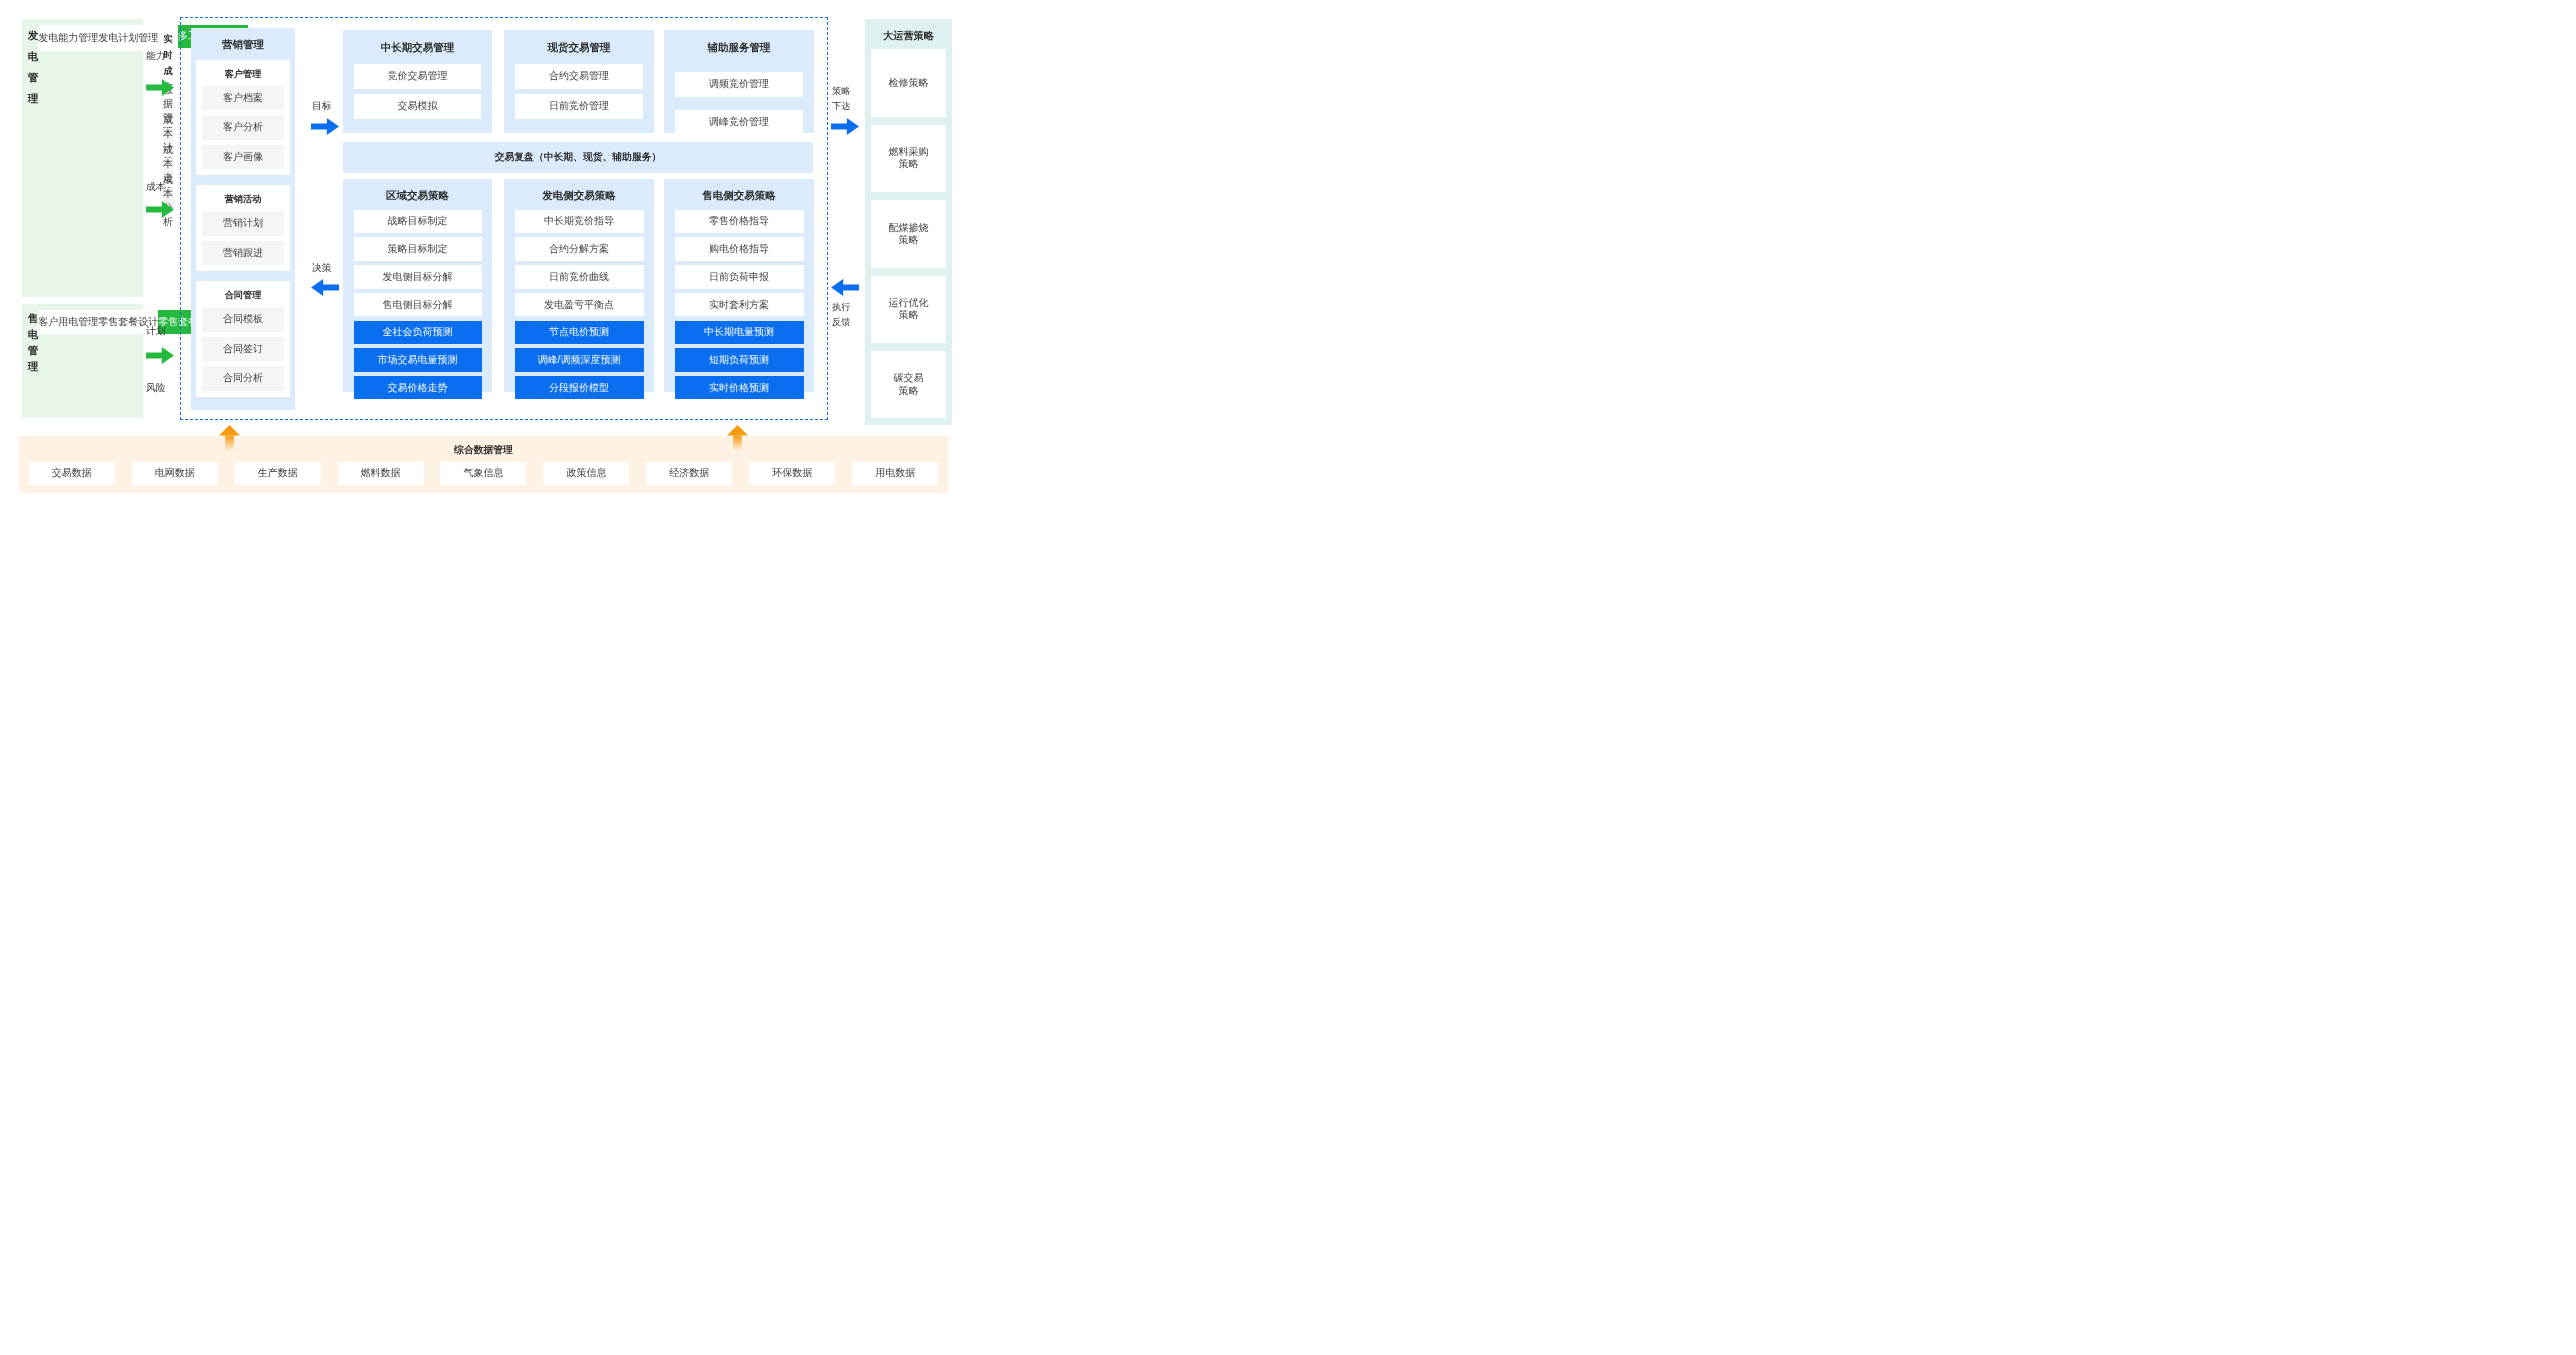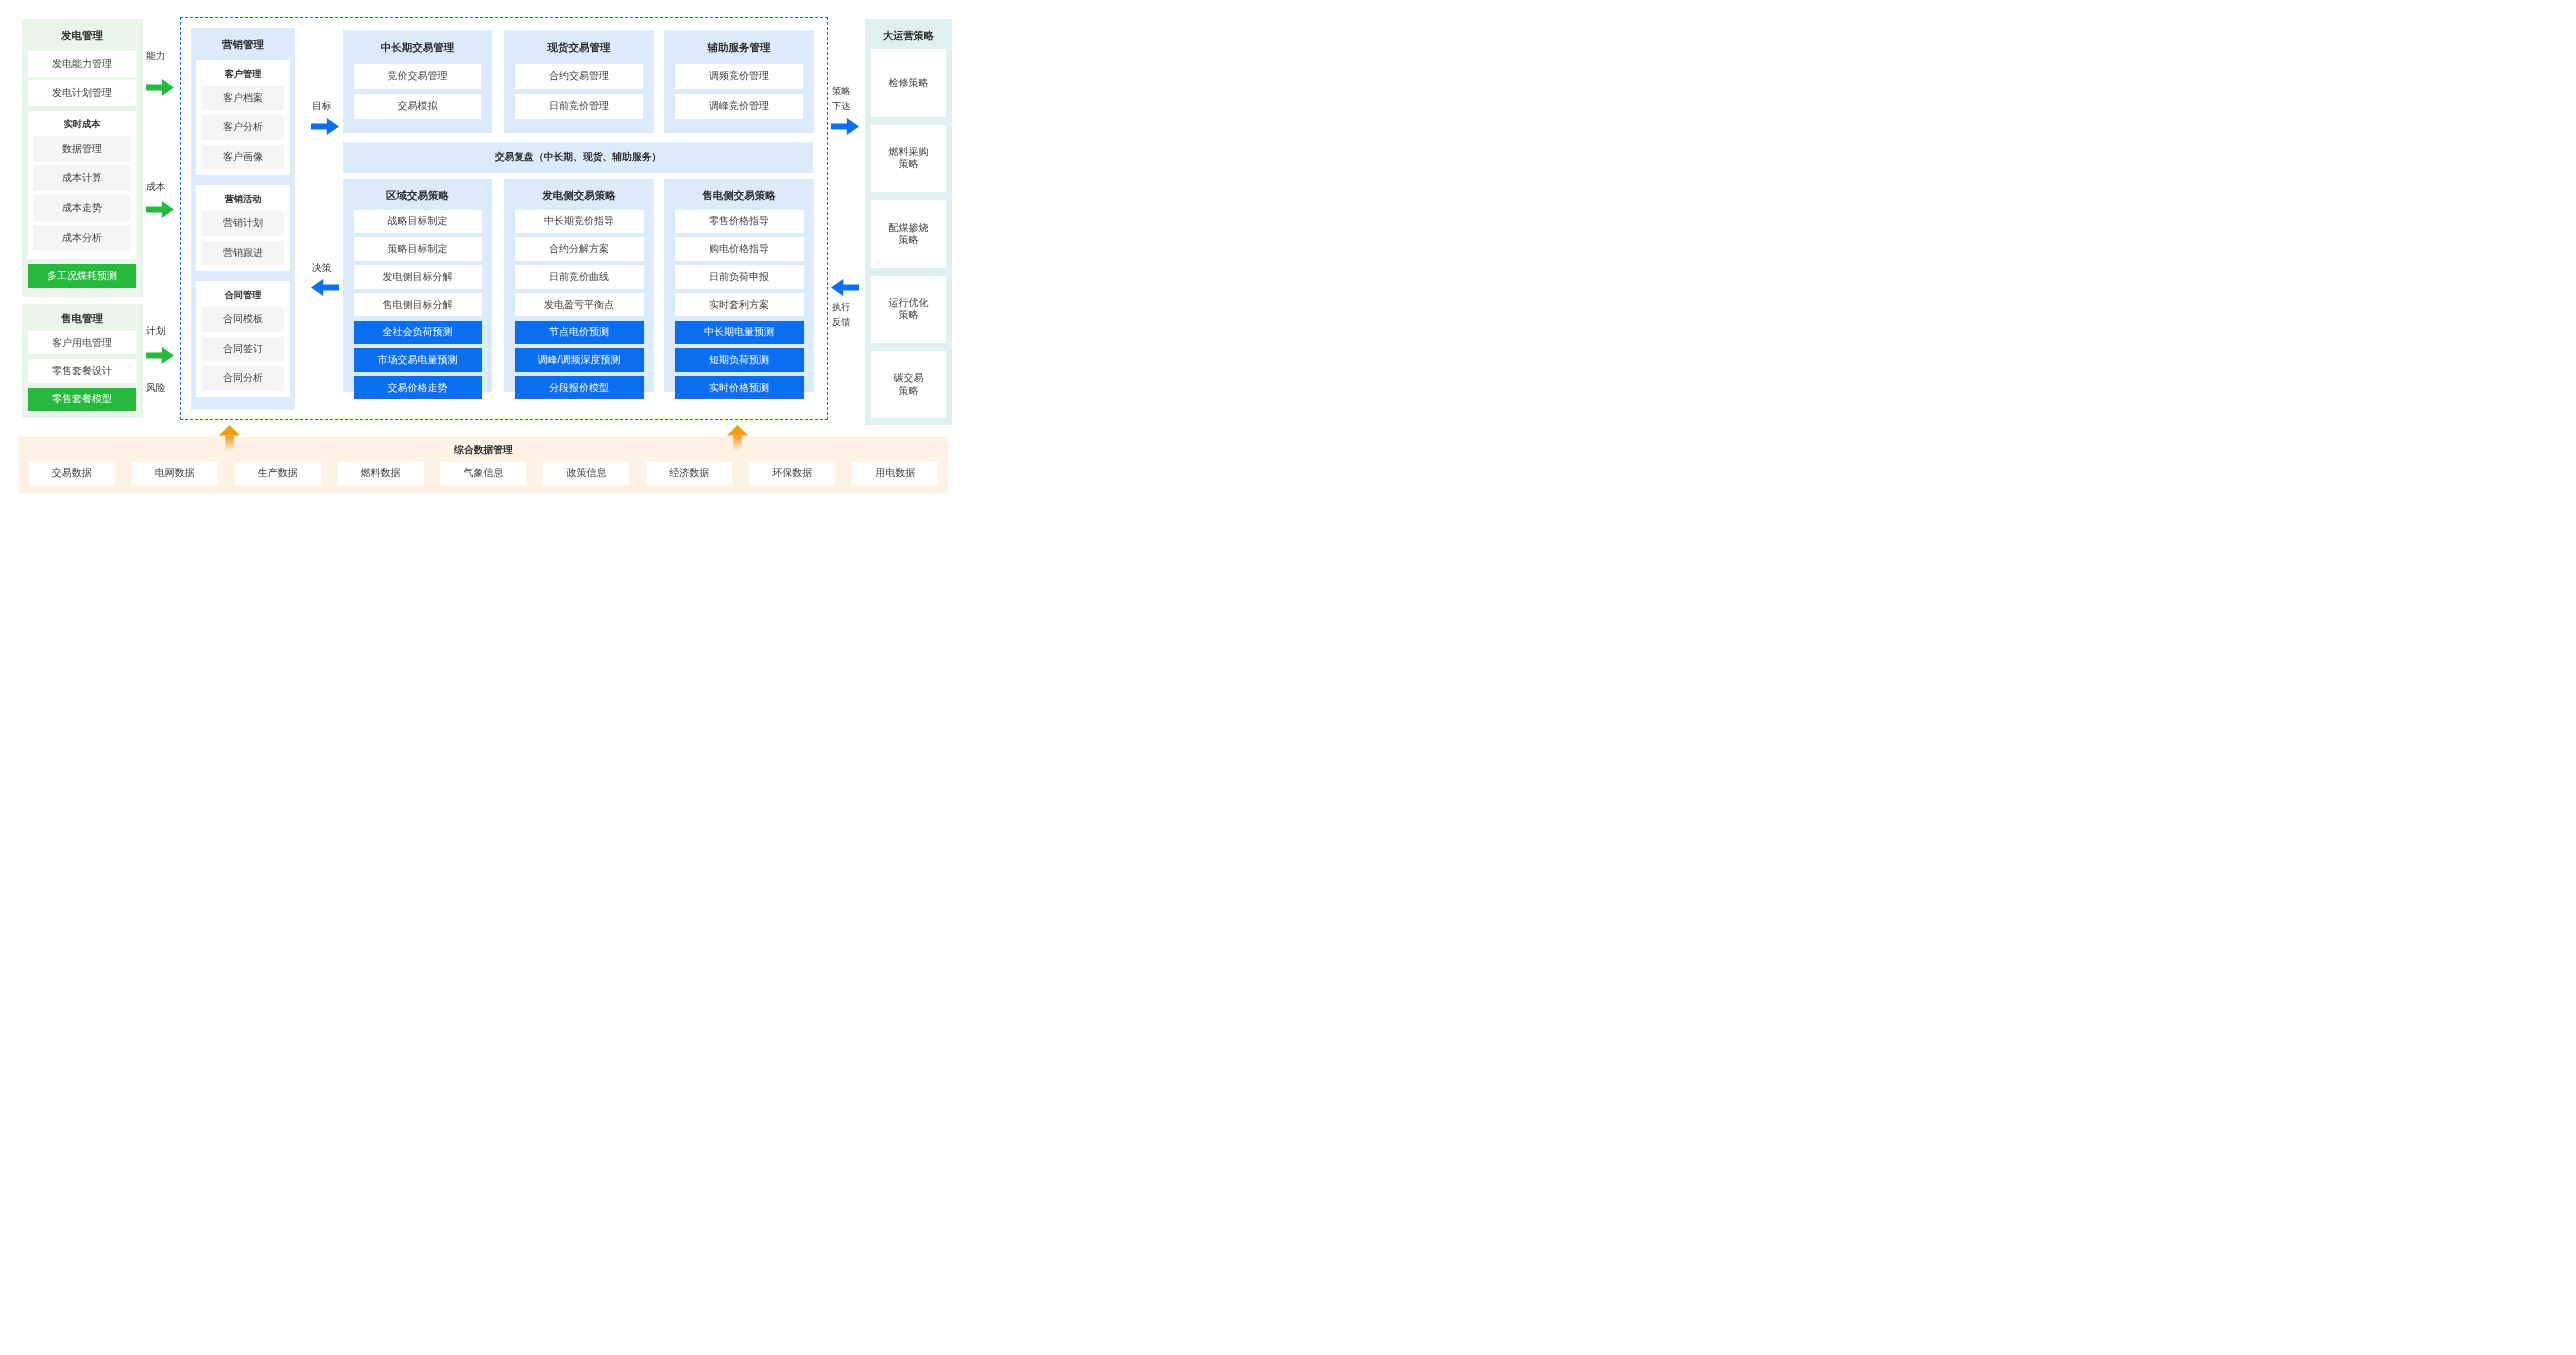--- a/index.html
+++ b/index.html
@@ -1,19 +1,19 @@
 <!DOCTYPE html>
 <html style="font-size:9.8px"><head>
 <meta charset="utf-8">
 <style>
   html,body{margin:0;padding:0;background:#ffffff;font-family:"Liberation Sans","DejaVu Sans",sans-serif;}
   #page{position:relative;width:965px;height:508px;background:#ffffff;overflow:hidden;}
   .abs{position:absolute;box-sizing:border-box;}
   
-  .panel-green{background:#e8f5e9;display:flex;flex-direction:column;padding:6.2px;}
+  .panel-green{background:#e8f5e9;display:flex;flex-direction:row;padding:6.2px;}
   .panel-blue{background:#dcebfc;display:flex;flex-direction:column;}
   .panel-cyan{background:#def1f0;display:flex;flex-direction:column;padding:6.2px;}
   .panel-title{font-size:10.5px;font-weight:bold;color:#2f2f2f;text-align:center;}
   
   .box{display:flex;align-items:center;justify-content:center;font-size:10px;color:#3d3d3d;text-align:center;flex:none;}
   .white{background:#ffffff;}
   .gray{background:#f5f5f6;}
   .btn-green{background:#25ba3e;color:#ffffff;}
   .btn-blue{background:#0a6ef0;color:#ffffff;}
   
@@ -156,21 +156,21 @@
   <div class="abs panel-blue trade-col" style="left:343px;width:149px;">
     <div class="panel-title">中长期交易管理</div>
     <div class="box white">竞价交易管理</div>
     <div class="box white">交易模拟</div>
   </div>
   <div class="abs panel-blue trade-col" style="left:504px;width:150px;">
     <div class="panel-title">现货交易管理</div>
     <div class="box white">合约交易管理</div>
     <div class="box white">日前竞价管理</div>
   </div>
-  <div class="abs panel-blue trade-col" style="left:664px;width:150px;">
+  <div class="abs panel-blue trade-col" style="left:664px;width:150px;gap:8px;">
     <div class="panel-title">辅助服务管理</div>
     <div class="box white">调频竞价管理</div>
     <div class="box white">调峰竞价管理</div>
   </div>
 
   <div class="abs" id="review-bar">交易复盘（中长期、现货、辅助服务）</div>
 
   <div class="abs panel-blue strat-col" style="left:343px;width:149px;">
     <div class="panel-title">区域交易策略</div>
     <div class="box white">战略目标制定</div>

